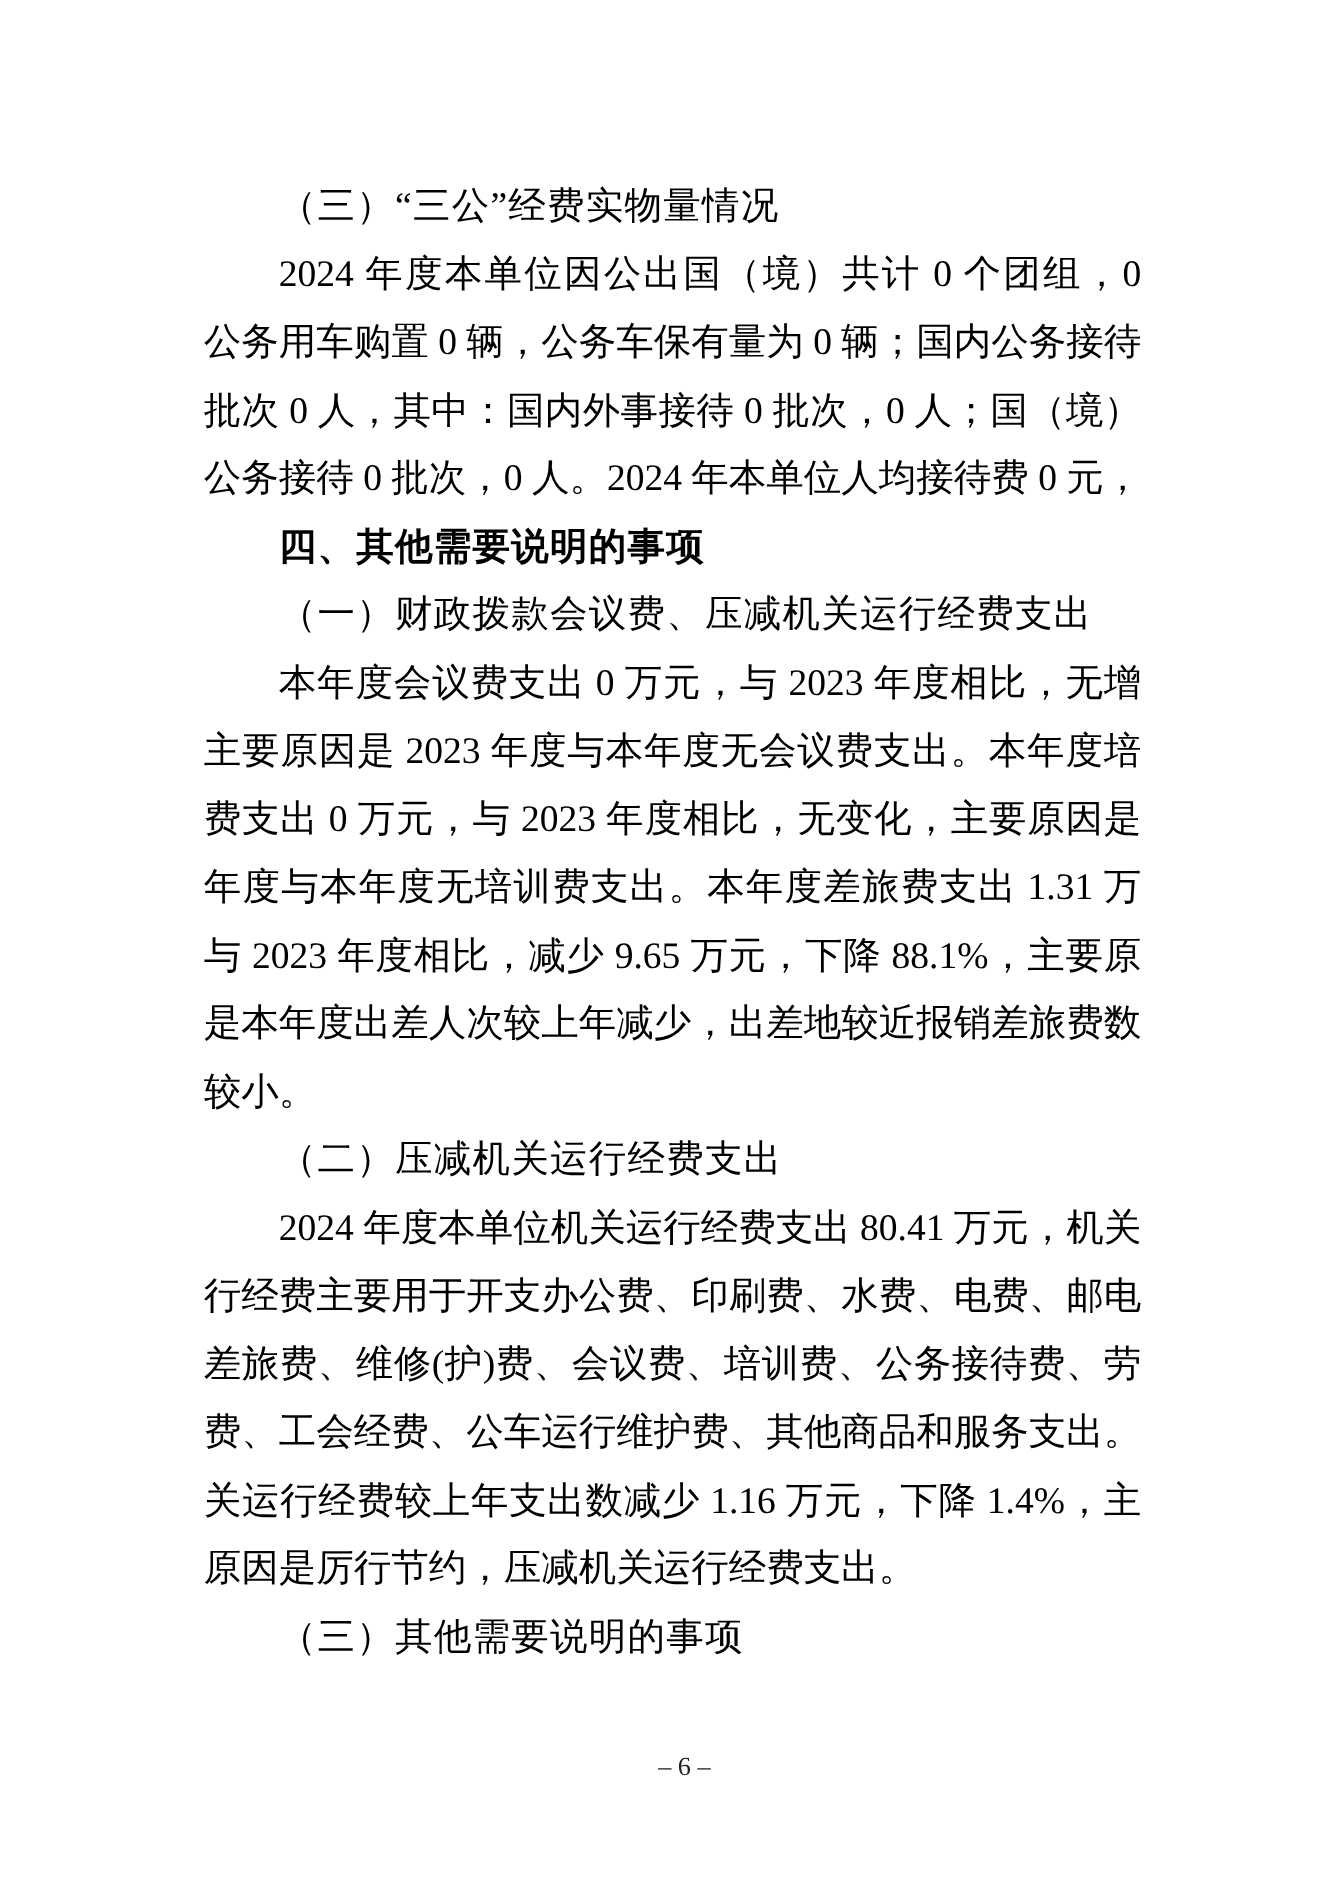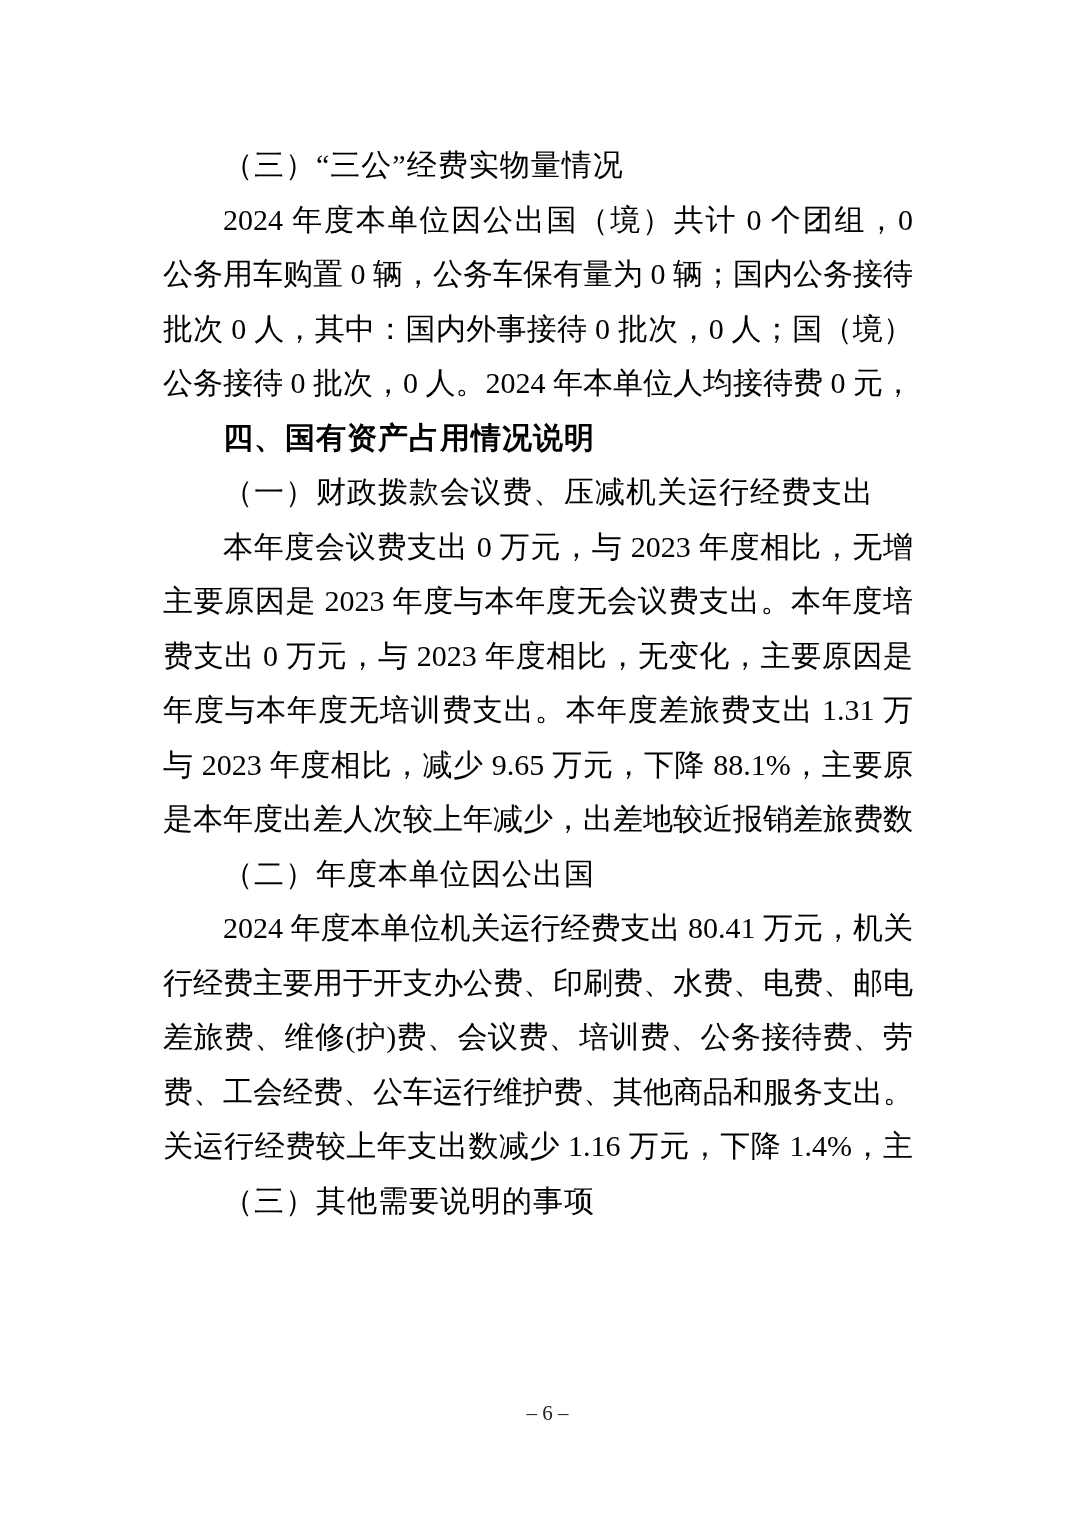--- a/index.html
+++ b/index.html
@@ -66,31 +66,33 @@
 </head>
 <body>
 
 <div class="page">
   <div class="content">
     <div class="line kaiti indent">（三）“三公”经费实物量情况</div>
     <div class="line fill indent">2024 年度本单位因公出国（境）共计 0 个团组，0 人；</div>
     <div class="line fill">公务用车购置 0 辆，公务车保有量为 0 辆；国内公务接待 0</div>
     <div class="line fill">批次 0 人，其中：国内外事接待 0 批次，0 人；国（境）外</div>
     <div class="line fill">公务接待 0 批次，0 人。2024 年本单位人均接待费 0 元，车</div>
-    <div class="line heiti indent">四、国有资产占用情况说明</div>
+    <div class="line heiti indent">四、其他需要说明的事项</div>
     <div class="line kaiti indent">（一）财政拨款会议费、压减机关运行经费支出</div>
     <div class="line fill indent">本年度会议费支出 0 万元，与 2023 年度相比，无增减，</div>
     <div class="line fill">主要原因是 2023 年度与本年度无会议费支出。本年度培训</div>
     <div class="line fill">费支出 0 万元，与 2023 年度相比，无变化，主要原因是 2023</div>
     <div class="line fill">年度与本年度无培训费支出。本年度差旅费支出 1.31 万元，</div>
     <div class="line fill">与 2023 年度相比，减少 9.65 万元，下降 88.1%，主要原因</div>
     <div class="line fill">是本年度出差人次较上年减少，出差地较近报销差旅费数额</div>
-    <div class="line kaiti indent">（二）年度本单位因公出国</div>
+    <div class="line">较小。</div>
+    <div class="line kaiti indent">（二）压减机关运行经费支出</div>
     <div class="line fill indent">2024 年度本单位机关运行经费支出 80.41 万元，机关运</div>
     <div class="line fill">行经费主要用于开支办公费、印刷费、水费、电费、邮电费、</div>
     <div class="line fill">差旅费、维修(护)费、会议费、培训费、公务接待费、劳务</div>
     <div class="line fill">费、工会经费、公车运行维护费、其他商品和服务支出。机</div>
     <div class="line fill">关运行经费较上年支出数减少 1.16 万元，下降 1.4%，主要</div>
+    <div class="line">原因是厉行节约，压减机关运行经费支出。</div>
     <div class="line kaiti indent">（三）其他需要说明的事项</div>
   </div>
 
   <div class="footer">– 6 –</div>
 </div>
 
 </body></html>

